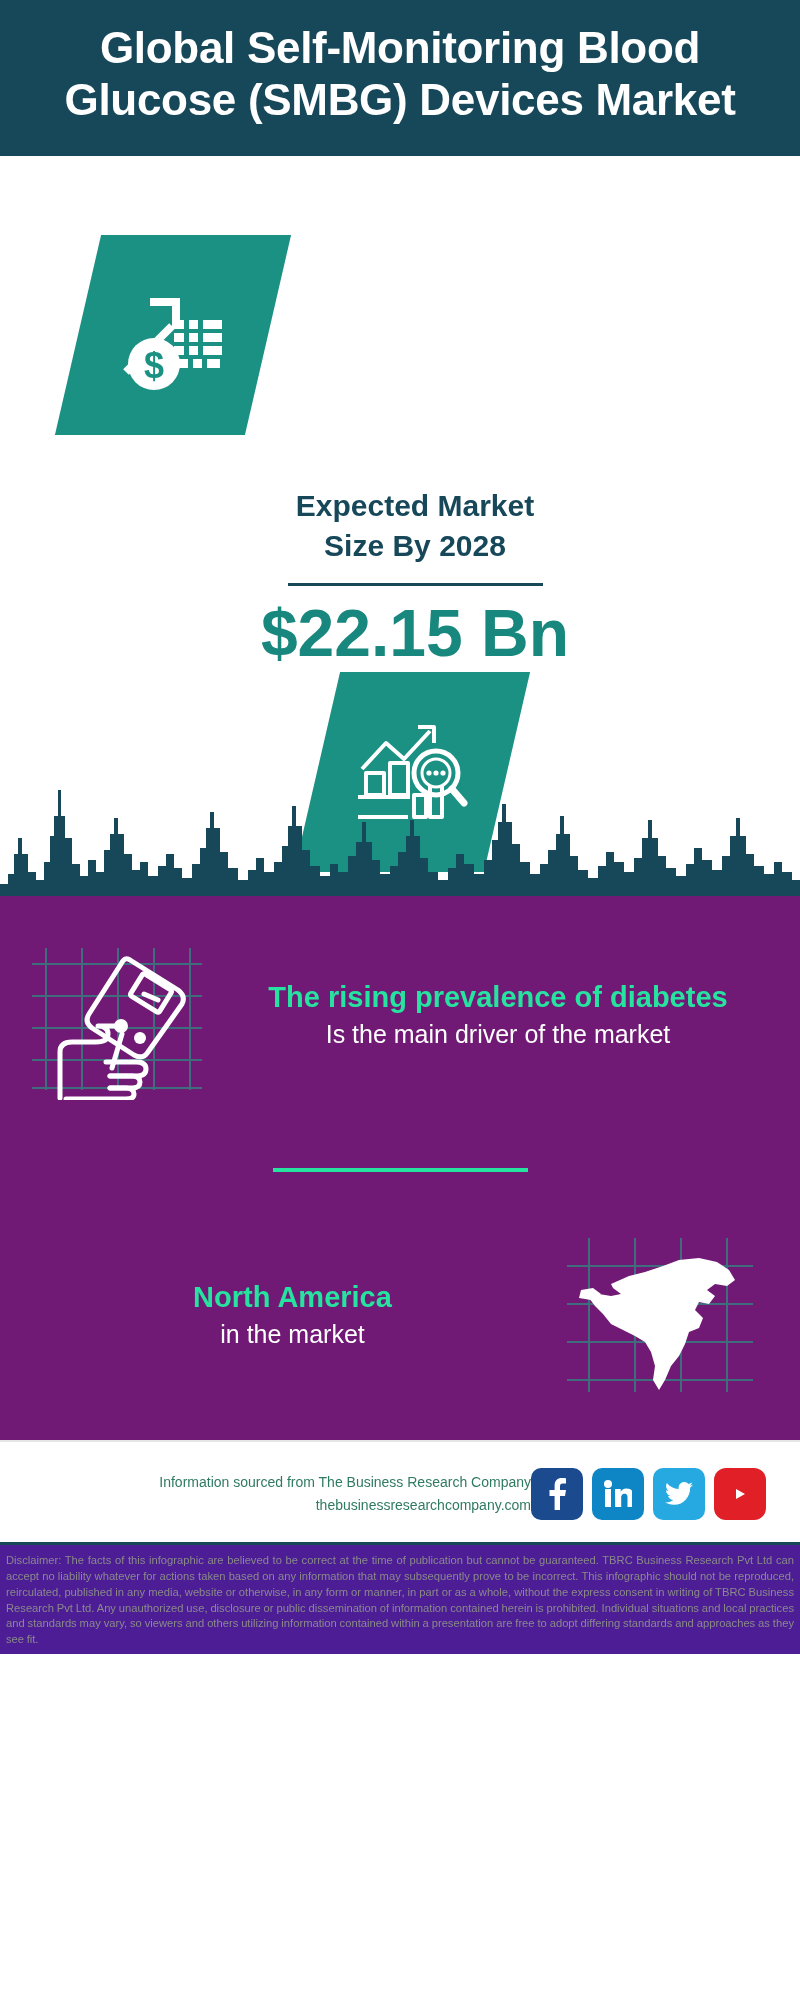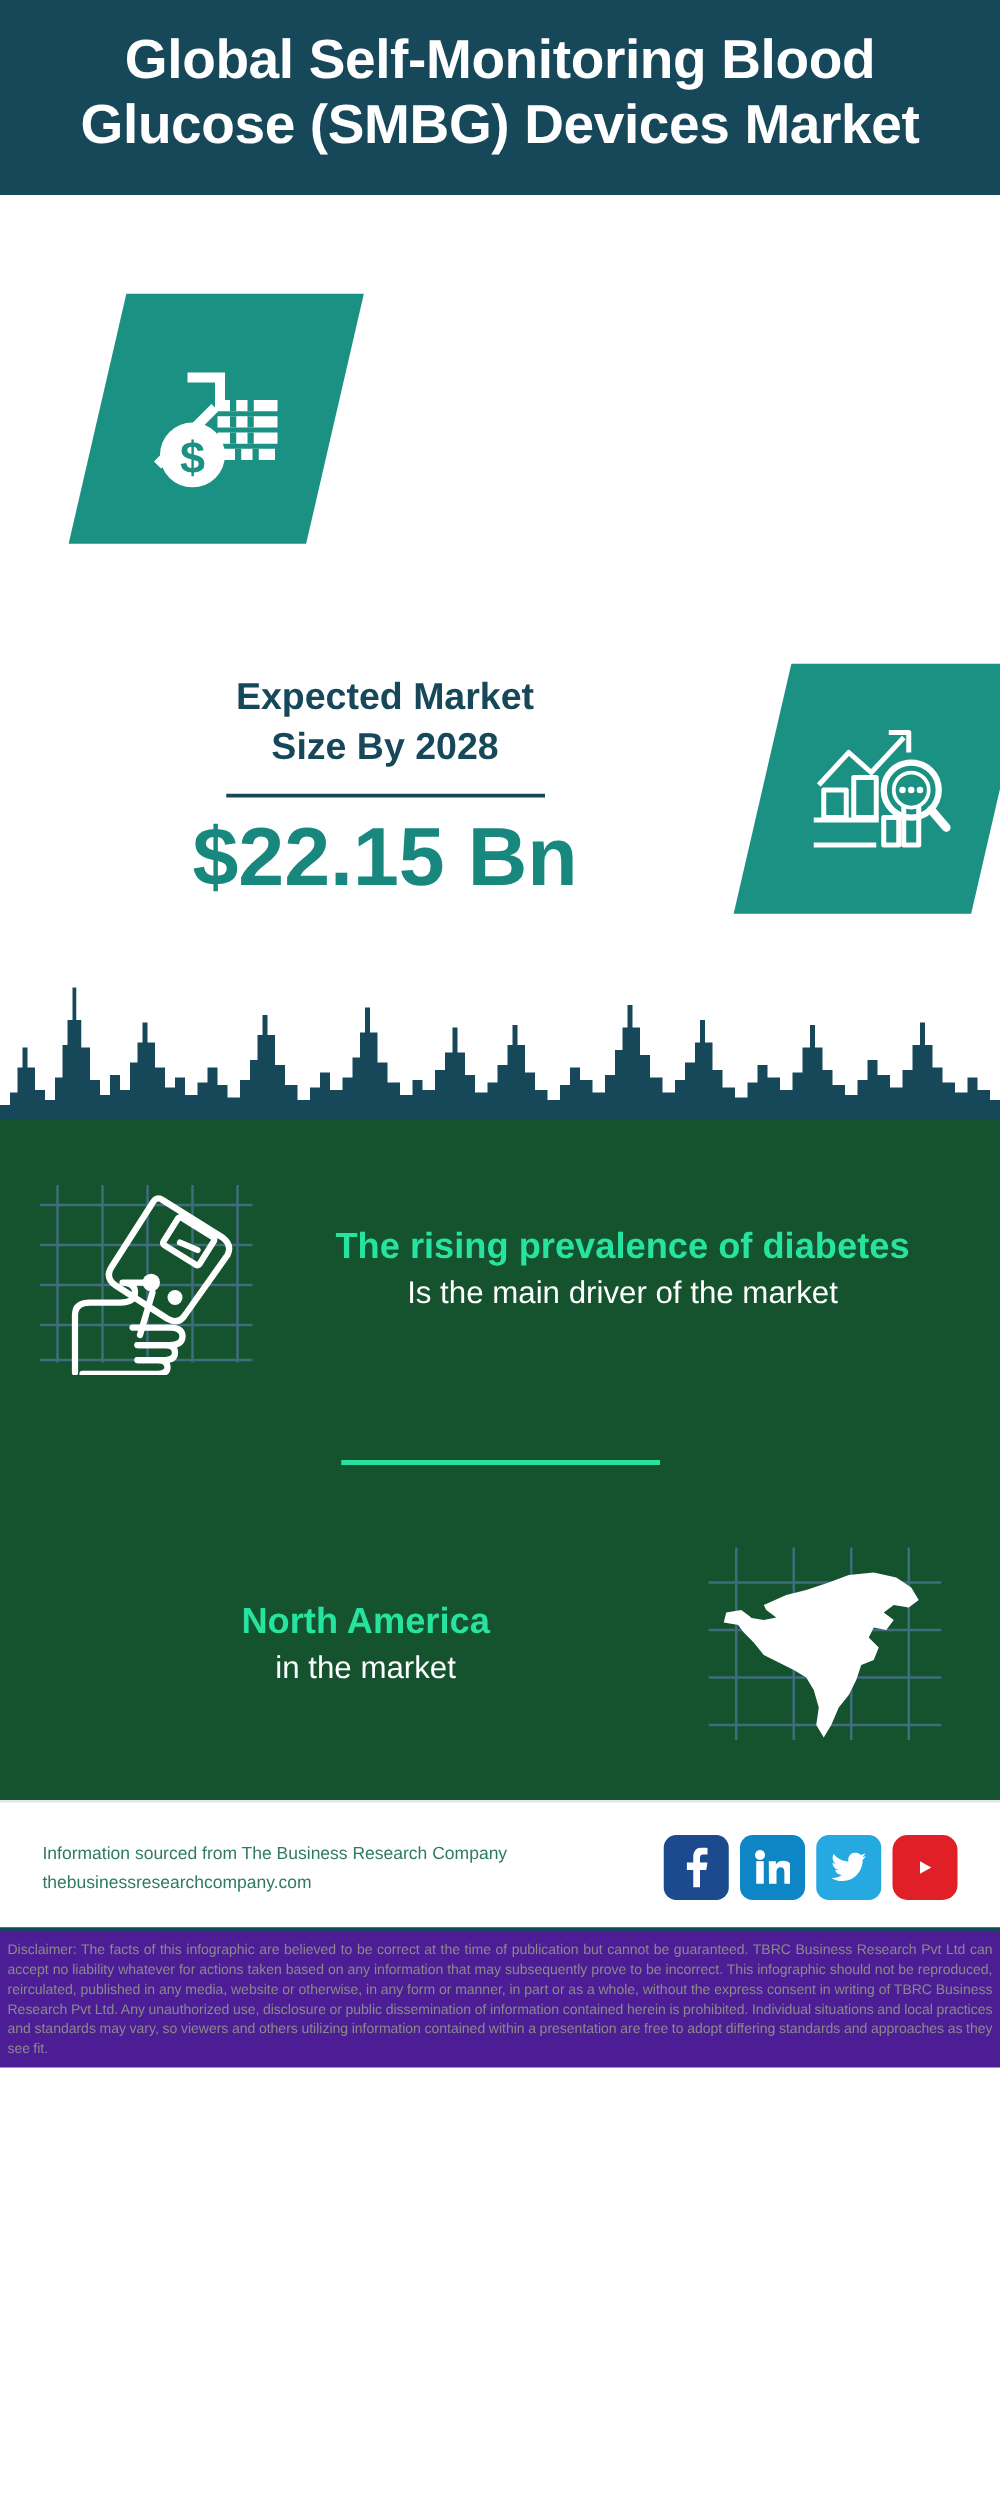--- a/index.html
+++ b/index.html
@@ -30,21 +30,21 @@
   }
 
   
   .stat-row {
     display:flex;
     align-items:center;
     width:800px;
     position:relative;
   }
   .stat1 { height:330px; padding-top:28px; }
-  .stat2 { height:290px; }
+  .stat2 { height:290px;flex-direction:column; }
 
   .para {
     width:190px;
     height:200px;
     background:#1b9184;
     transform:skewX(-13deg);
     display:flex;
     align-items:center;
     justify-content:center;
     flex:none;
@@ -75,21 +75,21 @@
   }
   .stat1 .stat-text { padding-right:28px; }
   .stat2 .stat-text { padding-left:30px; }
 
   
   .skyline-wrap { width:800px; height:120px; position:relative; line-height:0; }
   .skyline-wrap svg { display:block; width:800px; height:120px; }
 
   
   .darkbody {
-    background:#14532d;
+    background:#701a75;
     width:800px;
     position:relative;
   }
 
   .driver-row {
     display:flex;
     align-items:center;
     padding:28px 26px 0 26px;
     min-height:210px;
   }
@@ -126,20 +126,21 @@
   .region-icon { width:215px; flex:none; line-height:0; }
 
   
   .footer {
     background:#ffffff;
     width:800px;
     padding:26px 34px 22px 34px;
     display:flex;
     align-items:center;
     border-top:2px solid #e6e6e6;
+    text-align:right;
   }
   .footer-text { flex:1; }
   .footer-text div {
     color:#2f7a62;
     font-size:14px;
     line-height:1.65;
   }
   .socials { display:flex; gap:9px; align-items:center; }
   .soc {
     width:52px; height:52px;

